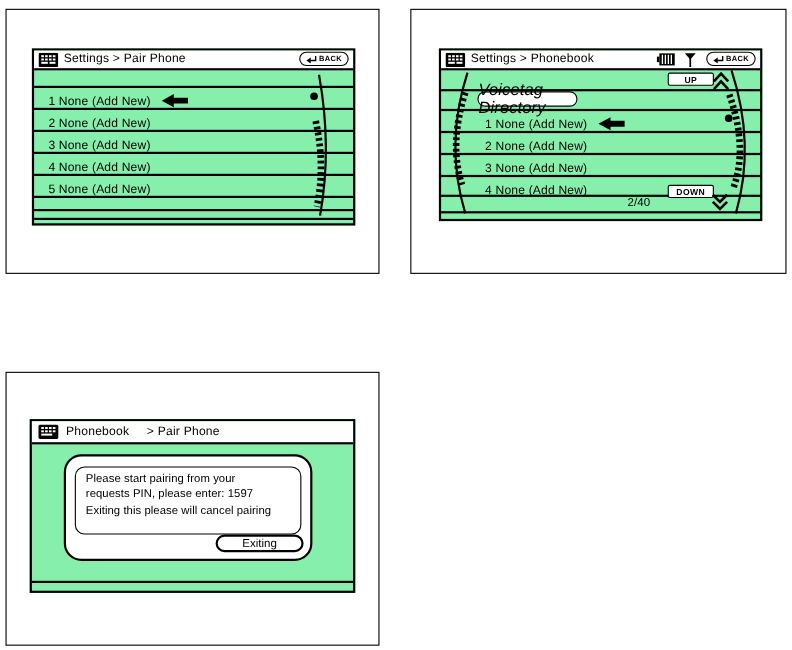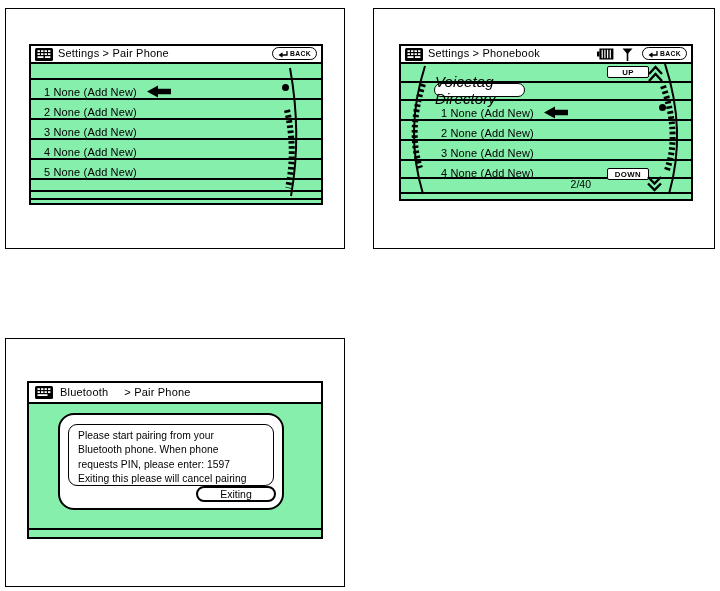--- a/index.html
+++ b/index.html
@@ -234,27 +234,26 @@
             <rect x="6" y="2.2" width="2.4" height="1.8"></rect>
             <rect x="9.5" y="2.2" width="2.4" height="1.8"></rect>
             <rect x="13" y="2.2" width="2.4" height="1.8"></rect>
           <rect x="2.5" y="5.2" width="2.4" height="1.8"></rect>
             <rect x="6" y="5.2" width="2.4" height="1.8"></rect>
             <rect x="9.5" y="5.2" width="2.4" height="1.8"></rect>
             <rect x="13" y="5.2" width="2.4" height="1.8"></rect>
           <rect x="2.5" y="8.2" width="10" height="1.8"></rect>
         </g>
       </svg>
-      <span class="title-text"><span>Bluetooth</span><span class="title-text2">&gt; Pair Phone</span></span>
+      <span class="title-text"><span>Phonebook</span><span class="title-text2">&gt; Pair Phone</span></span>
     </div>
 
     <div class="dialog">
       <div class="dialog-inner">
         <div>Please start pairing from your</div>
-        <div>Bluetooth phone. When phone</div>
         <div>requests PIN, please enter: 1597</div>
         <div>Exiting this please will cancel pairing</div>
       </div>
       <div class="cancel-btn">
         <span>Exiting</span>
       </div>
     </div>
 
     <div class="hline" style="top:145px"></div>
   </div>

